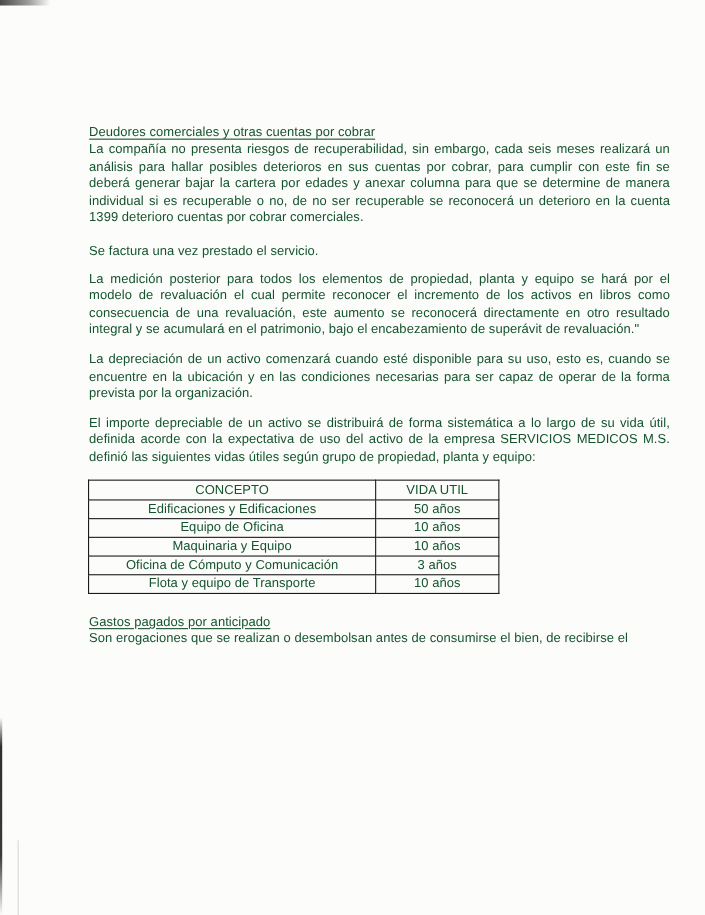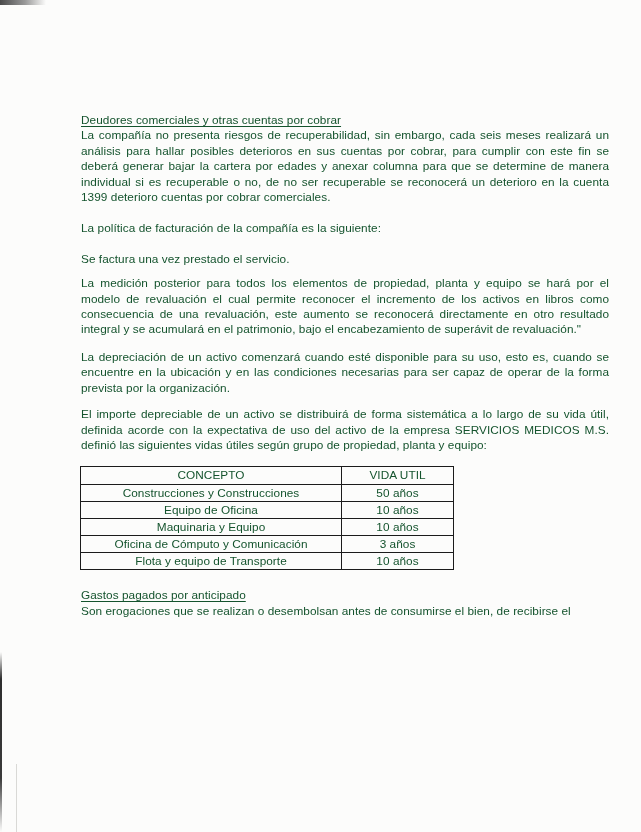--- a/index.html
+++ b/index.html
@@ -85,21 +85,20 @@
   <div class="corner-artifact"></div>
   <div class="edge-shadow-left"></div>
   <div class="edge-line-faint"></div>
 
   <div class="content">
 
     <h2 class="h-deudores">Deudores comerciales y otras cuentas por cobrar</h2>
 
     <p class="p-deudores-1">La compañía no presenta riesgos de recuperabilidad, sin embargo, cada seis meses realizará un análisis para hallar posibles deterioros en sus cuentas por cobrar, para cumplir con este fin se deberá generar bajar la cartera por edades y anexar columna para que se determine de manera individual si es recuperable o no, de no ser recuperable se reconocerá un deterioro en la cuenta 1399 deterioro cuentas por cobrar comerciales.</p>
 
-    <p class="p-politica">La política de facturación de la compañía es la siguiente:</p>
 
     <p class="p-factura"><span>Se factura una vez prestado el servicio.</span><br></p>
 
 
 
     <p class="p-medicion">La medición posterior para todos los elementos de propiedad, planta y equipo se hará por el modelo de revaluación el cual permite reconocer el incremento de los activos en libros como consecuencia de una revaluación, este aumento se reconocerá directamente en otro resultado integral y se acumulará en el patrimonio, bajo el encabezamiento de superávit de revaluación."</p>
 
     <p class="p-depreciacion">La depreciación de un activo comenzará cuando esté disponible para su uso, esto es, cuando se encuentre en la ubicación y en las condiciones necesarias para ser capaz de operar de la forma prevista por la organización.</p>
 
     <p class="p-importe"><span>El importe depreciable de un activo se distribuirá de forma sistemática a lo largo de su vida útil, definida acorde con la expectativa de uso del activo de la empresa </span><strong>SERVICIOS MEDICOS M.S.</strong><span> definió las siguientes vidas útiles según grupo de propiedad, planta y equipo:</span></p>
@@ -110,21 +109,21 @@
           <col class="c-vida">
         </colgroup>
       <thead>
         <tr>
           <th class="concepto-h">CONCEPTO</th>
           <th class="vida-h">VIDA UTIL</th>
         </tr>
       </thead>
       <tbody>
         <tr>
-          <td class="concepto">Construcciones y Construcciones</td>
+          <td class="concepto">Edificaciones y Edificaciones</td>
           <td class="vida">50 años</td>
         </tr>
         <tr>
           <td class="concepto">Equipo de Oficina</td>
           <td class="vida">10 años</td>
         </tr>
         <tr>
           <td class="concepto">Maquinaria y Equipo</td>
           <td class="vida">10 años</td>
         </tr>

